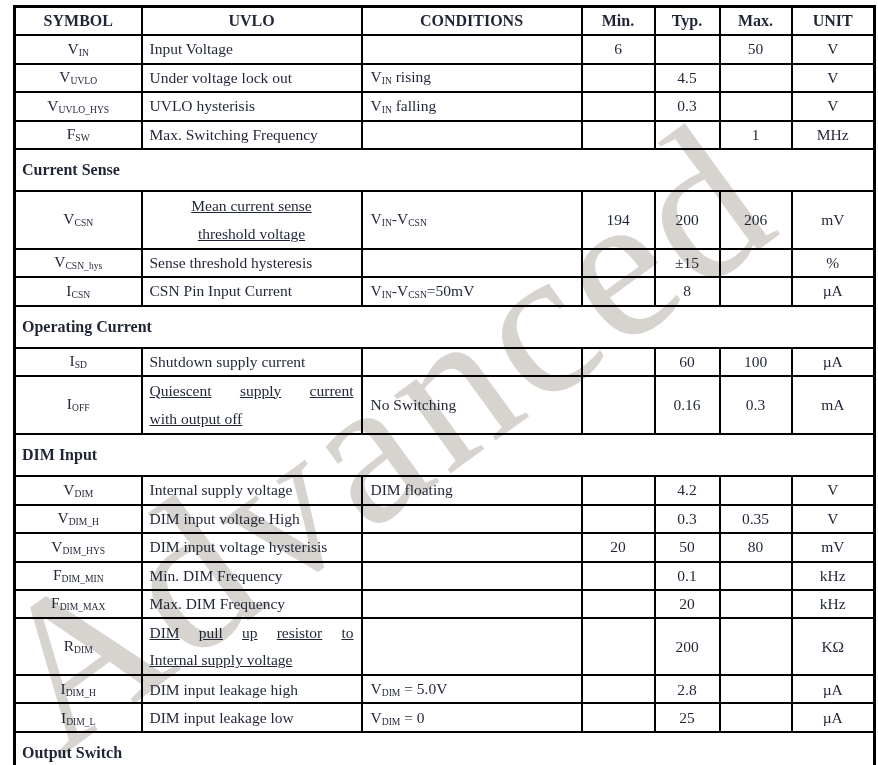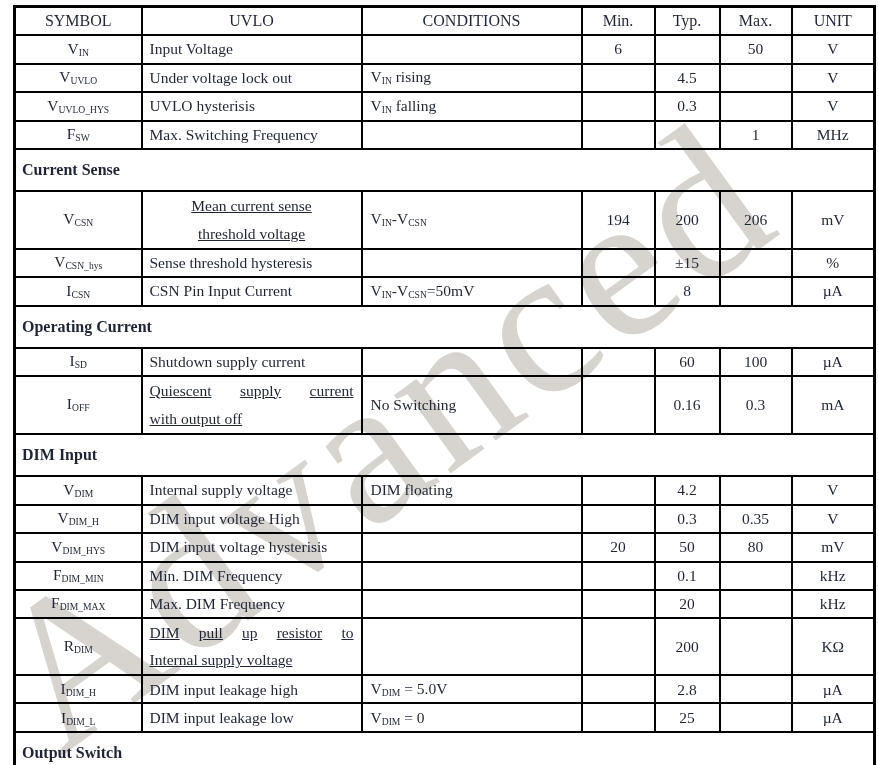--- a/index.html
+++ b/index.html
@@ -25,21 +25,21 @@
   }
   .spec td, .spec th {
     border:2px solid #000;
     background:transparent;
     vertical-align:middle;
     font-size:15.5px;
     line-height:1.25;
     overflow:hidden;
   }
   .spec th {
-    font-weight:normal; font-size:16px; text-align:center; padding:0 12px;
+    font-weight:bold; font-size:16px; text-align:center; padding:0 12px;
   }
   td.symbol { text-align:center; padding:0 18px; }
   td.items  { text-align:left;  padding:0 7px; }
   td.cond   { text-align:left;  padding:0 8px; }
   td.val    { text-align:center; padding:0 2px; }
   td.section{ font-weight:bold; font-size:16px; text-align:left; padding:10px 6px; }
   .sub { font-size:0.62em; vertical-align:-0.22em; letter-spacing:0; }
   .mline { line-height:1.8;text-decoration:underline; }
   .mline .ln { display:block; }
   .mline.center .ln { text-align:center; }

